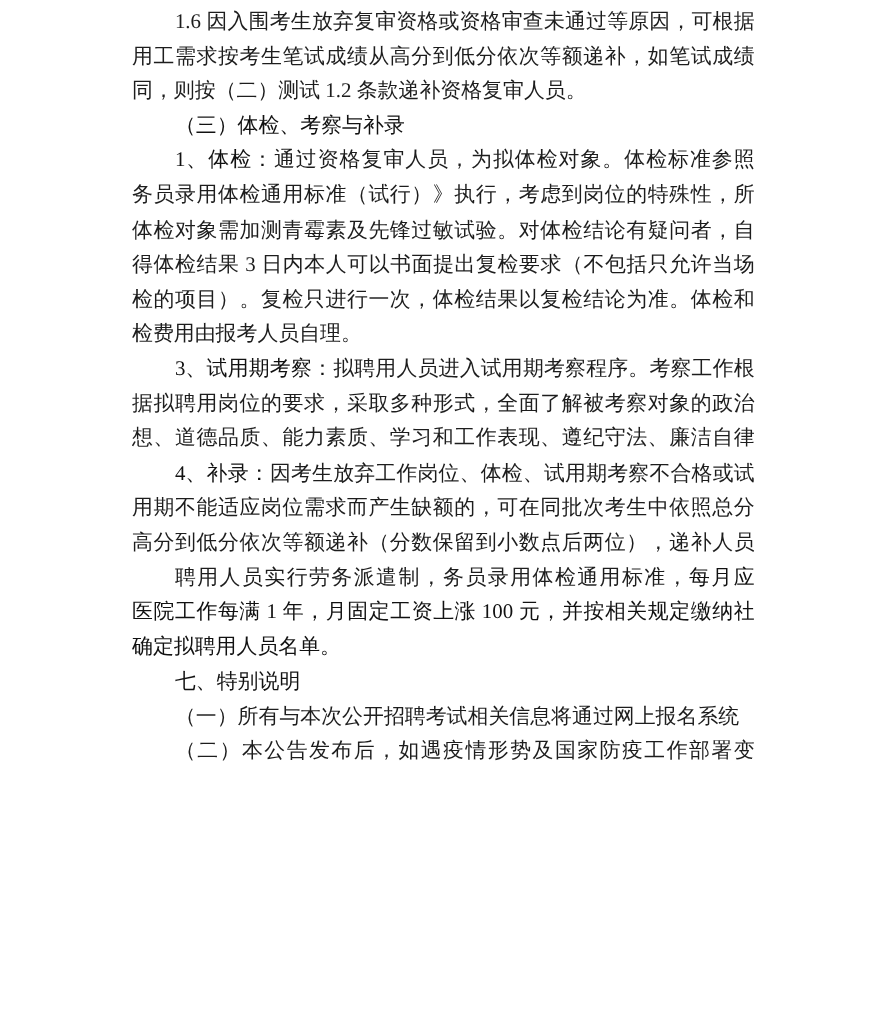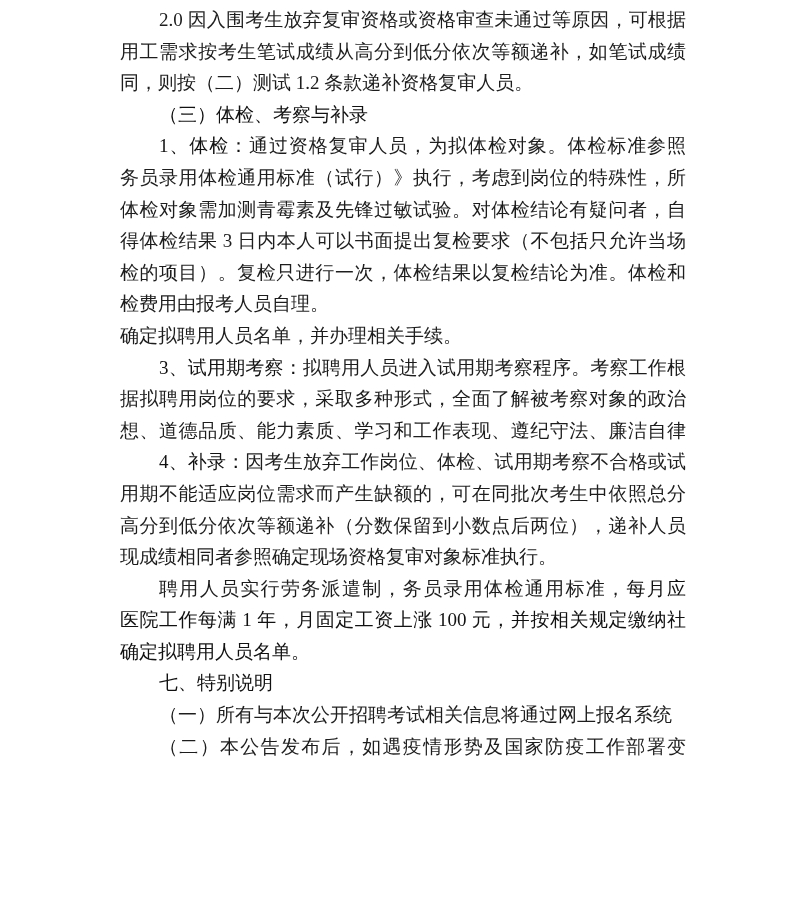--- a/index.html
+++ b/index.html
@@ -40,38 +40,36 @@
   }
   .seg-normal {
     font-weight: normal;
   }
 </style>
 </head>
 <body>
 
 <div class="page">
   <div class="doc" id="doc-body">
-      <div class="line fill indent"><span class="seg-normal">2.0 因入围考生放弃复审资格或资格审查未通过等原因，可根据</span></div>
+      <div class="line fill indent"><span class="seg-normal">1.6 因入围考生放弃复审资格或资格审查未通过等原因，可根据</span></div>
       <div class="line fill"><span class="seg-normal">用工需求按考生笔试成绩从高分到低分依次等额递补，如笔试成绩相</span></div>
       <div class="line"><span class="seg-normal">同，则按（二）测试 1.2 条款递补资格复审人员。</span></div>
       <div class="line indent"><span class="seg-bold">（三）体检、考察与补录</span></div>
       <div class="line fill indent"><span class="seg-bold">1、体检：</span><span class="seg-normal">通过资格复审人员，为拟体检对象。体检标准参照《公</span></div>
       <div class="line fill"><span class="seg-normal">务员录用体检通用标准（试行）》执行，考虑到岗位的特殊性，所有</span></div>
       <div class="line fill"><span class="seg-normal">体检对象需加测青霉素及先锋过敏试验。对体检结论有疑问者，自取</span></div>
       <div class="line fill"><span class="seg-normal">得体检结果 3 日内本人可以书面提出复检要求（不包括只允许当场复</span></div>
       <div class="line fill"><span class="seg-normal">检的项目）。复检只进行一次，体检结果以复检结论为准。体检和复</span></div>
       <div class="line"><span class="seg-normal">检费用由报考人员自理。</span></div>
-      <div class="line"><span class="seg-normal">确定拟聘用人员名单，并办理相关手续。</span></div>
       <div class="line fill indent"><span class="seg-bold">3、试用期考察：</span><span class="seg-normal">拟聘用人员进入试用期考察程序。考察工作根</span></div>
       <div class="line fill"><span class="seg-normal">据拟聘用岗位的要求，采取多种形式，全面了解被考察对象的政治思</span></div>
       <div class="line fill"><span class="seg-normal">想、道德品质、能力素质、学习和工作表现、遵纪守法、廉洁自律等</span></div>
       <div class="line fill indent"><span class="seg-bold">4、补录：</span><span class="seg-normal">因考生放弃工作岗位、体检、试用期考察不合格或试</span></div>
       <div class="line fill"><span class="seg-normal">用期不能适应岗位需求而产生缺额的，可在同批次考生中依照总分从</span></div>
       <div class="line fill"><span class="seg-normal">高分到低分依次等额递补（分数保留到小数点后两位），递补人员出</span></div>
-      <div class="line"><span class="seg-normal">现成绩相同者参照确定现场资格复审对象标准执行。</span></div>
       <div class="line fill indent"><span class="seg-normal">聘用人员实行劳务派遣制，务员录用体检通用标准，</span><span class="seg-bold">每月应</span></div>
       <div class="line fill"><span class="seg-bold">医院工作每满 1 年，月固定工资上涨 100 元，并按相关规定缴纳社会</span></div>
       <div class="line"><span class="seg-bold">确定拟聘用人员名单。</span></div>
       <div class="line indent"><span class="seg-bold">七、特别说明</span></div>
       <div class="line indent"><span class="seg-normal">（一）所有与本次公开招聘考试相关信息将通过网上报名系统</span></div>
       <div class="line fill indent"><span class="seg-normal">（二）本公告发布后，如遇疫情形势及国家防疫工作部署变化，</span></div>
     </div>
 </div>
 
 </body></html>

